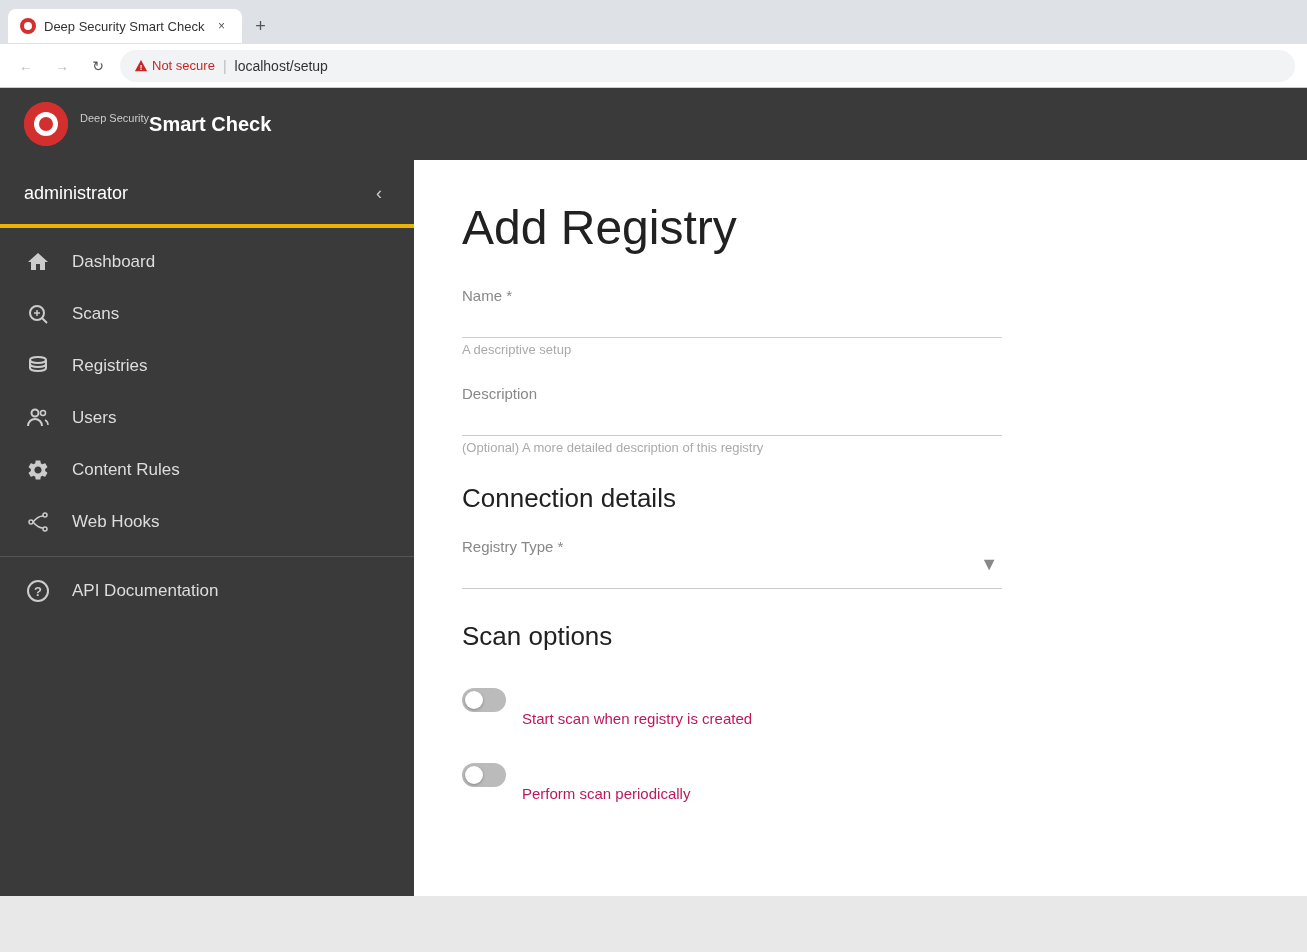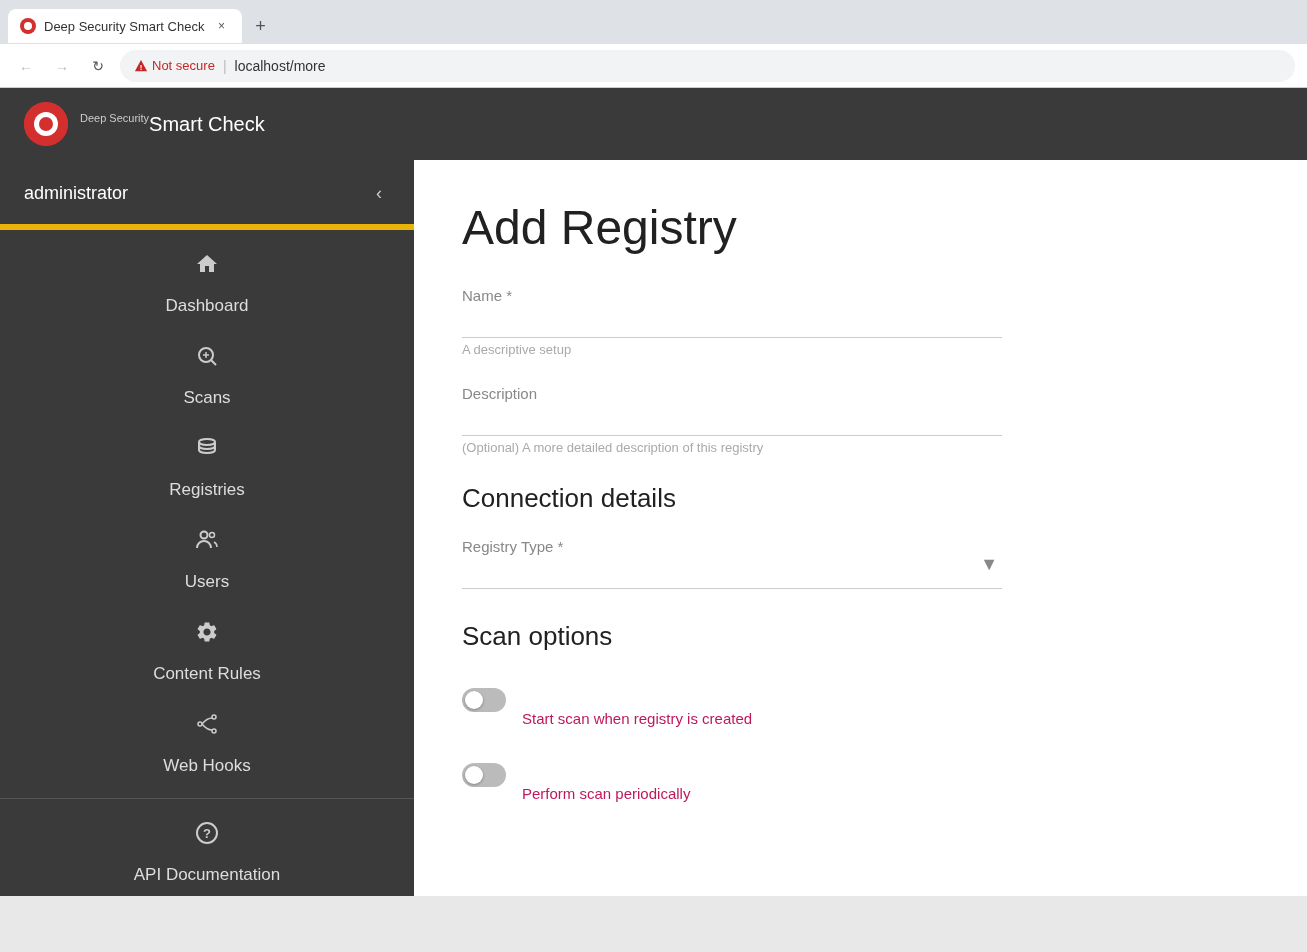--- a/index.html
+++ b/index.html
@@ -136,21 +136,21 @@
     .logo-text {
       display: flex; flex-direction: row; justify-content: center;
     }
     .logo-text-top {
       font-size: 11px;
       color: #ccc;
       line-height: 1.2;
     }
     .logo-text-bottom {
       font-size: 20px;
-      font-weight: 400;
+      font-weight: 700;
       color: #fff;
       line-height: 1.2;
     }
 
     
     .main-layout {
       display: flex;
       flex: 1;
       overflow: hidden;
     }
@@ -161,21 +161,21 @@
       background: #3a3a3a;
       display: flex;
       flex-direction: column;
       flex-shrink: 0;
     }
     .sidebar-user-row {
       display: flex;
       align-items: center;
       justify-content: space-between;
       padding: 18px 20px 16px 24px;
-      border-bottom: 6px solid #eab308;
+      border-bottom: 4px solid #eab308;
     }
     .sidebar-username {
       font-size: 18px;
       color: #fff;
       font-weight: 400;
     }
     .sidebar-collapse-btn {
       width: 30px; height: 30px;
       display: flex; align-items: center; justify-content: center;
       cursor: pointer;
@@ -189,21 +189,20 @@
     }
     .sidebar-item {
       display: flex;
       align-items: center;
       gap: 20px;
       padding: 14px 24px;
       cursor: pointer;
       color: #ddd;
       font-size: 17px;
       text-decoration: none;
-      flex-direction: column;
     }
     .sidebar-item-icon {
       width: 28px;
       display: flex; align-items: center; justify-content: center;
       flex-shrink: 0;
     }
     .sidebar-divider {
       border: none;
       border-top: 1px solid #555;
       margin: 8px 0;
@@ -349,21 +348,21 @@
     <div class="nav-btn">↻</div>
     <div class="address-bar">
       <span class="address-warning">
         <svg width="14" height="14" viewBox="0 0 16 16">
           <polygon points="8,1 15,14 1,14" fill="#c62828"></polygon>
           <text x="8" y="12" text-anchor="middle" fill="white" font-size="9" font-weight="bold">!</text>
         </svg>
         <span>Not secure</span>
       </span>
       <span class="address-separator">|</span>
-      <span class="address-url">localhost/more</span>
+      <span class="address-url">localhost/setup</span>
     </div>
   </div>
 </div>
 
 <div class="app-container">
 
   <div class="app-header">
     <div class="app-logo">
       <div class="logo-icon">
         <svg width="44" height="44" viewBox="0 0 44 44">

